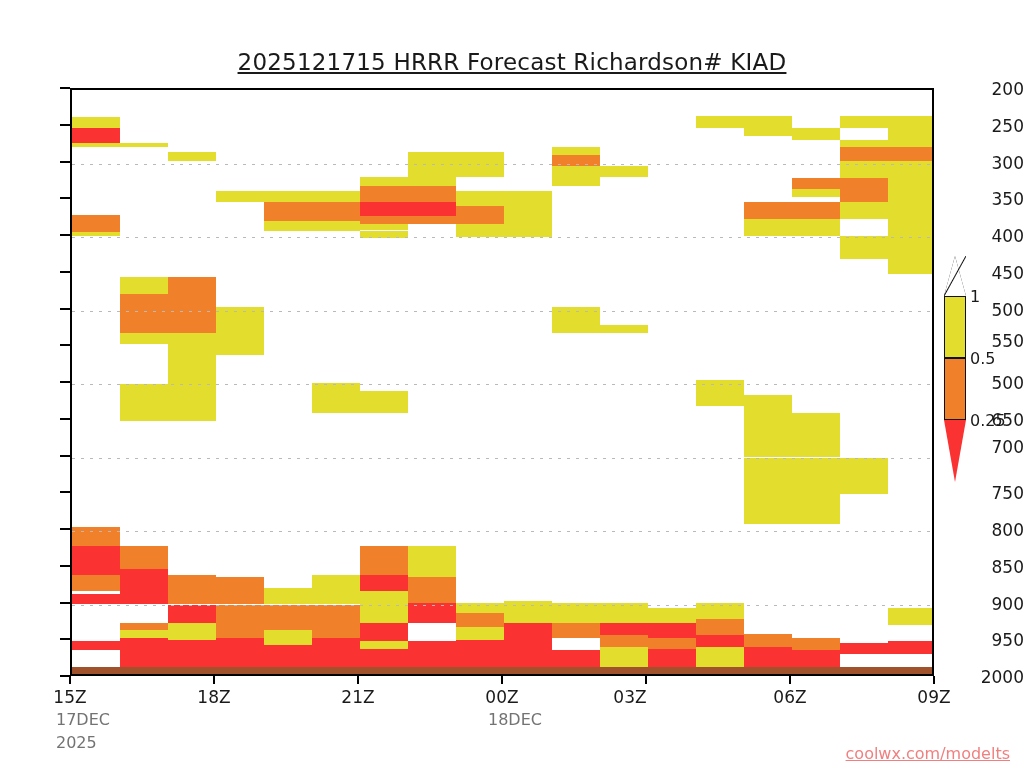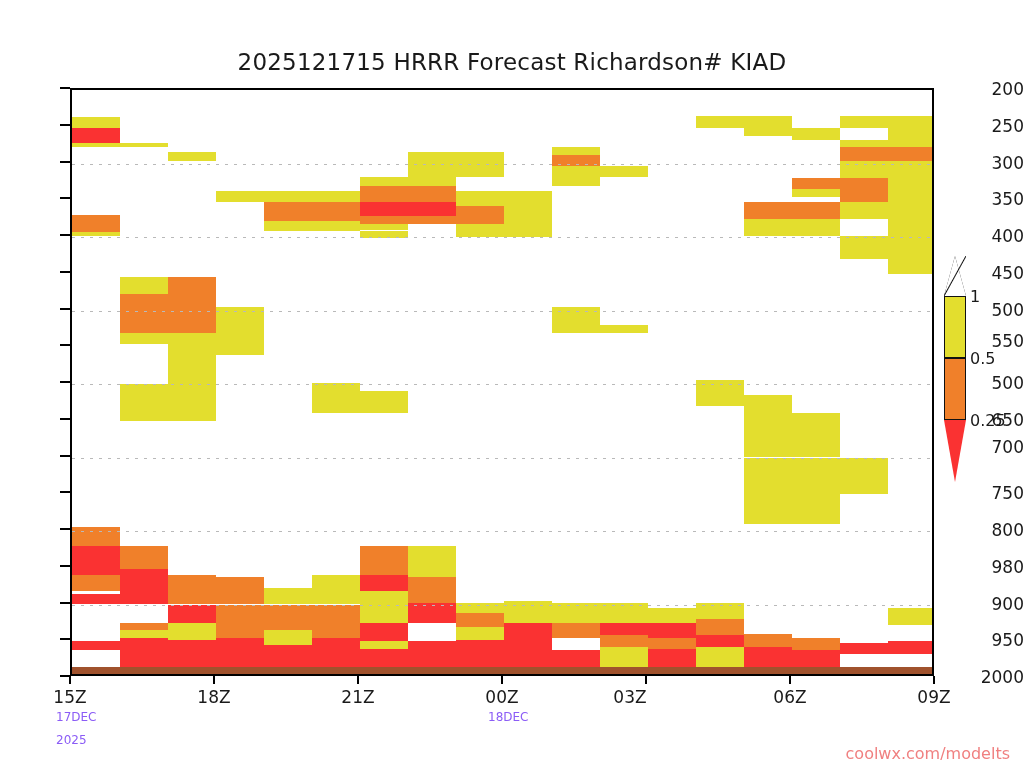--- a/index.html
+++ b/index.html
@@ -1,20 +1,20 @@
 <!DOCTYPE html>
 <html><head>
 <meta charset="utf-8">
 <style>
   html,body{margin:0;padding:0;}
   body{width:1024px;height:768px;background:#ffffff;
        font-family:"DejaVu Sans",sans-serif;overflow:hidden;}
   #stage{position:relative;width:1024px;height:768px;}
 
-  .abs{position:absolute;}
+  .abs{position:absolute;text-decoration:underline;}
 
   #chart-title{
     left:0;top:49px;width:1024px;text-align:center;
     font-size:23px;color:#1a1a1a;letter-spacing:0.2px;
   }
 
   #plot-frame{
     left:70px;top:88px;width:864px;height:588px;
     border:2px solid #000;box-sizing:border-box;
     background:#fff;overflow:hidden;
@@ -32,21 +32,21 @@
 
   .ytick-label{
     position:absolute;right:0;text-align:right;width:58px;
     font-size:17px;color:#1a1a1a;transform:translateY(-9px);
   }
   .ytick-mark{position:absolute;left:60px;width:10px;height:2px;background:#000;}
 
   .xtick-mark{position:absolute;top:676px;width:2px;height:8px;background:#000;}
   .xtick-label{position:absolute;top:687px;font-size:17px;color:#1a1a1a;
                transform:translateX(-50%);white-space:nowrap;}
-  .xtick-sub{position:absolute;font-size:12px;color:#8b5cf6;white-space:nowrap;}
+  .xtick-sub{position:absolute;font-size:16px;color:#737373;white-space:nowrap;}
 
   #xaxis-title{
     left:0;top:730px;width:1024px;text-align:center;
     font-size:25px;color:#1a1a1a;
   }
   #credit{right:14px;top:744px;font-size:16px;color:#f08080;}
 
   
   #colorbar{left:944px;top:296px;width:22px;height:188px;}
   .cb-seg{position:absolute;left:0;width:22px;box-sizing:border-box;
@@ -255,21 +255,21 @@
       <div class="ytick-label" style="top: 382px;">500</div>
       <div class="ytick-mark" style="top: 381px;"></div>
       <div class="ytick-label" style="top: 418.75px;">650</div>
       <div class="ytick-mark" style="top: 417.75px;"></div>
       <div class="ytick-label" style="top: 446px;">700</div>
       <div class="ytick-mark" style="top: 454.5px;"></div>
       <div class="ytick-label" style="top: 492.25px;">750</div>
       <div class="ytick-mark" style="top: 491.25px;"></div>
       <div class="ytick-label" style="top: 529px;">800</div>
       <div class="ytick-mark" style="top: 528px;"></div>
-      <div class="ytick-label" style="top: 565.75px;">980</div>
+      <div class="ytick-label" style="top: 565.75px;">850</div>
       <div class="ytick-mark" style="top: 564.75px;"></div>
       <div class="ytick-label" style="top: 602.5px;">900</div>
       <div class="ytick-mark" style="top: 601.5px;"></div>
       <div class="ytick-label" style="top: 639.25px;">950</div>
       <div class="ytick-mark" style="top: 638.25px;"></div>
       <div class="ytick-label" style="top: 676px;">2000</div>
       <div class="ytick-mark" style="top: 675px;"></div>
     </div>
   <div id="x-axis">
       <div class="xtick-mark" style="left: 69px;"></div>

